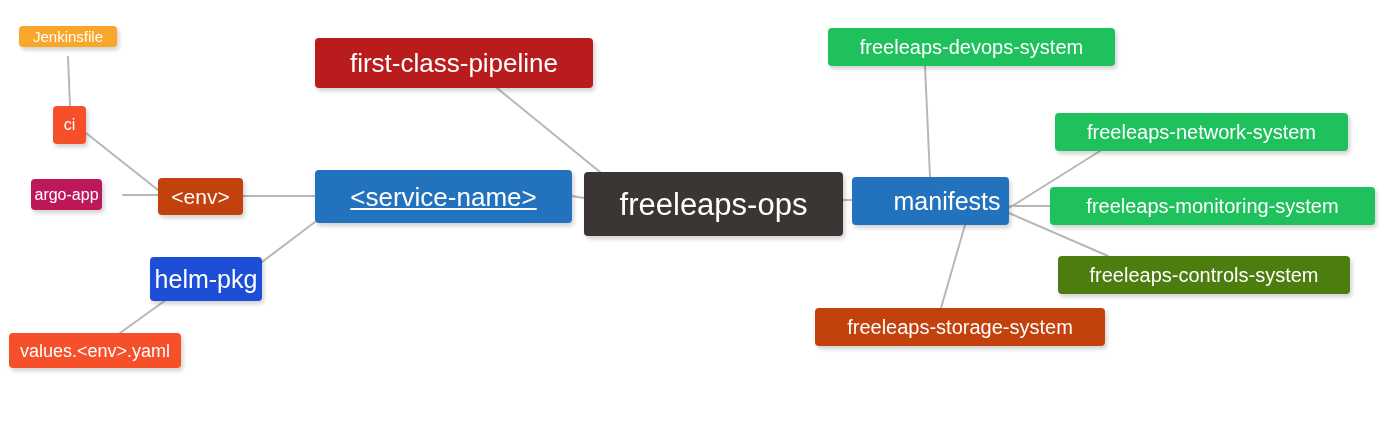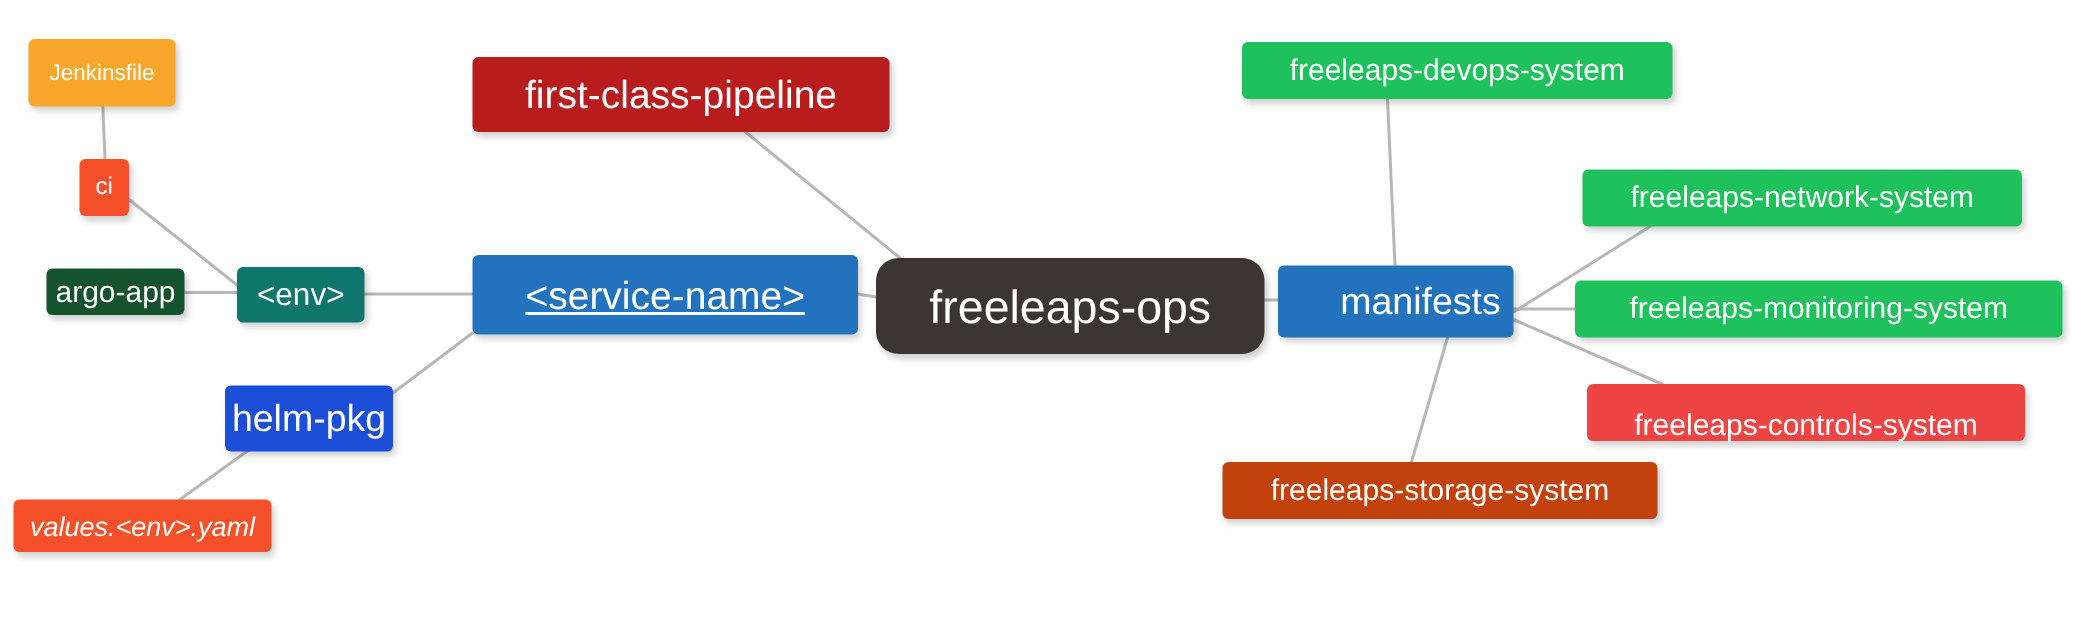--- a/index.html
+++ b/index.html
@@ -55,59 +55,59 @@
       <line x1="572" y1="196" x2="584" y2="198" stroke="#b7b7b7" stroke-width="2" stroke-linecap="round"></line>
       <line x1="497" y1="88" x2="600" y2="172" stroke="#b7b7b7" stroke-width="2" stroke-linecap="round"></line>
       <line x1="843" y1="200" x2="852" y2="200" stroke="#b7b7b7" stroke-width="2" stroke-linecap="round"></line>
       <line x1="930" y1="177" x2="925" y2="66" stroke="#b7b7b7" stroke-width="2" stroke-linecap="round"></line>
       <line x1="1009" y1="208" x2="1100" y2="151" stroke="#b7b7b7" stroke-width="2" stroke-linecap="round"></line>
       <line x1="1009" y1="206" x2="1050" y2="206" stroke="#b7b7b7" stroke-width="2" stroke-linecap="round"></line>
       <line x1="1009" y1="213" x2="1108" y2="256" stroke="#b7b7b7" stroke-width="2" stroke-linecap="round"></line>
       <line x1="965" y1="225" x2="941" y2="308" stroke="#b7b7b7" stroke-width="2" stroke-linecap="round"></line>
     </svg>
   <div id="node-layer">
-      <div class="mm-node" style="left: 584px; top: 172px; width: 259px; height: 64px; background: rgb(59, 54, 51); font-size: 31px; border-radius: 15px;">
+      <div class="mm-node" style="left: 584px; top: 172px; width: 259px; height: 64px; background: rgb(59, 54, 51); font-size: 31px;">
         <span>freeleaps-ops</span>
       </div>
       <div class="mm-node" style="left: 315px; top: 170px; width: 257px; height: 53px; background: rgb(34, 114, 189); font-size: 26px; text-decoration: underline;">
         <span>&lt;service-name&gt;</span>
       </div>
       <div class="mm-node" style="left: 852px; top: 177px; width: 157px; height: 48px; background: rgb(34, 114, 189); font-size: 25px; padding-left: 43px;">
         <span>manifests</span>
       </div>
       <div class="mm-node" style="left: 315px; top: 38px; width: 278px; height: 50px; background: #b91c1c; font-size: 26px;">
         <span>first-class-pipeline</span>
       </div>
-      <div class="mm-node" style="left: 158px; top: 178px; width: 85px; height: 37px; background: #0f766e; font-size: 21px;">
+      <div class="mm-node" style="left: 158px; top: 178px; width: 85px; height: 37px; background: #c2410c; font-size: 21px;">
         <span>&lt;env&gt;</span>
       </div>
       <div class="mm-node" style="left: 53px; top: 106px; width: 33px; height: 38px; background: rgb(245, 80, 42); font-size: 16px; text-align: right;">
         <span>ci</span>
       </div>
-      <div class="mm-node" style="left: 19px; top: 26px; width: 98px; height: 45px; background: rgb(249, 167, 43); font-size: 15px;">
+      <div class="mm-node" style="left: 19px; top: 26px; width: 98px; height: 21px; background: rgb(249, 167, 43); font-size: 15px;">
         <span>Jenkinsfile</span>
       </div>
-      <div class="mm-node" style="left: 31px; top: 179px; width: 92px; height: 31px; background: #14532d; font-size: 20px;">
+      <div class="mm-node" style="left: 31px; top: 179px; width: 71px; height: 31px; background: #be185d; font-size: 16px;">
         <span>argo-app</span>
       </div>
       <div class="mm-node" style="left: 150px; top: 257px; width: 112px; height: 44px; background: #1d4ed8; font-size: 25px;">
         <span>helm-pkg</span>
       </div>
-      <div class="mm-node" style="left: 9px; top: 333px; width: 172px; height: 35px; background: rgb(245, 80, 42); font-size: 18px; font-style: italic;">
+      <div class="mm-node" style="left: 9px; top: 333px; width: 172px; height: 35px; background: rgb(245, 80, 42); font-size: 18px;">
         <span>values.&lt;env&gt;.yaml</span>
       </div>
       <div class="mm-node" style="left: 800px; top: 28px; width: 287px; height: 38px; background: rgb(31, 193, 93); font-size: 20px; margin-left: 28px;">
         <span>freeleaps-devops-system</span>
       </div>
       <div class="mm-node" style="left: 1055px; top: 113px; width: 293px; height: 38px; background: rgb(31, 193, 93); font-size: 20px;">
         <span>freeleaps-network-system</span>
       </div>
       <div class="mm-node" style="left: 1050px; top: 187px; width: 325px; height: 38px; background: rgb(31, 193, 93); font-size: 20px;">
         <span>freeleaps-monitoring-system</span>
       </div>
-      <div class="mm-node" style="left: 1058px; top: 256px; width: 292px; height: 38px; background: #ef4444; font-size: 20px; align-items: flex-end;">
+      <div class="mm-node" style="left: 1058px; top: 256px; width: 292px; height: 38px; background: #4d7c0f; font-size: 20px;">
         <span>freeleaps-controls-system</span>
       </div>
       <div class="mm-node" style="left: 815px; top: 308px; width: 290px; height: 38px; background: #c2410c; font-size: 20px;">
         <span>freeleaps-storage-system</span>
       </div>
     </div>
 </div>
 
 </body></html>

